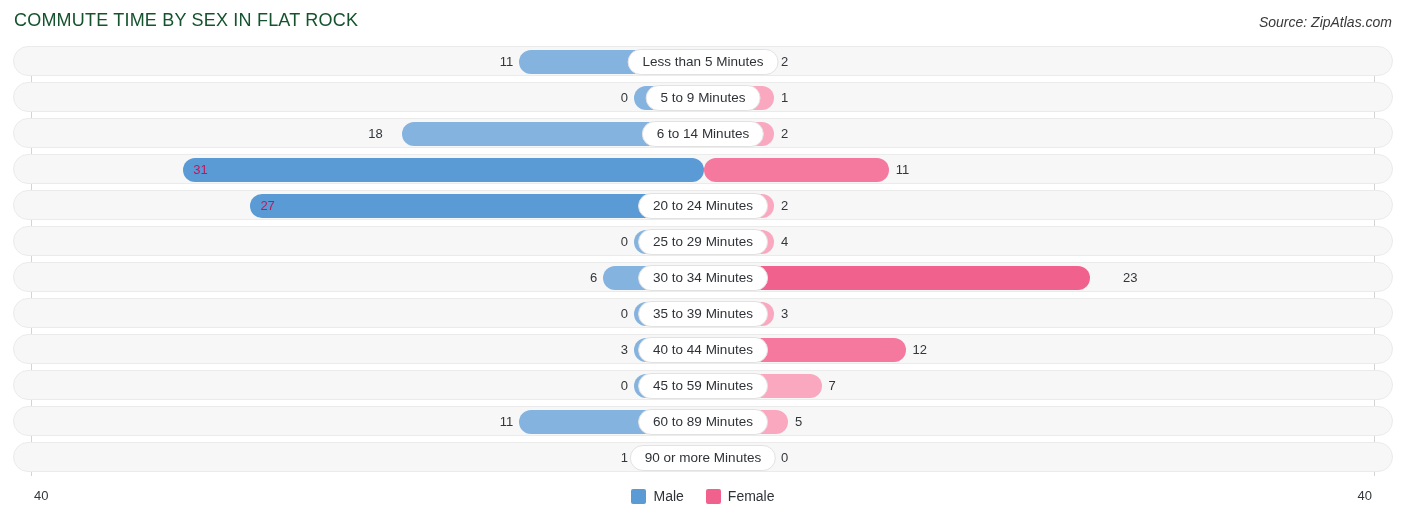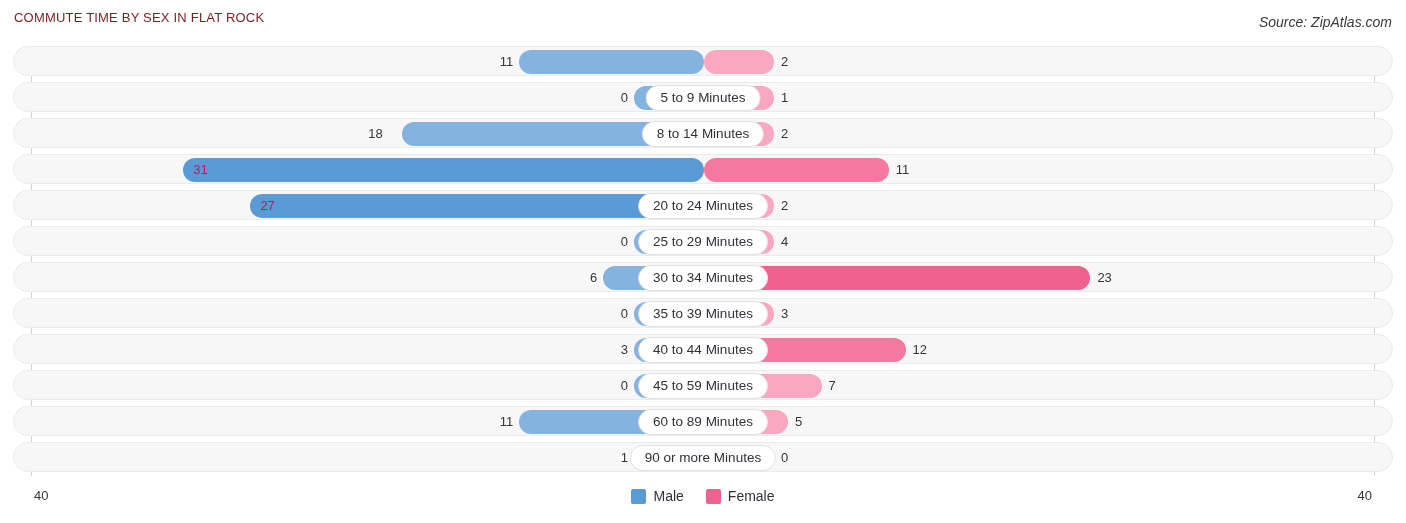--- a/index.html
+++ b/index.html
@@ -9,22 +9,22 @@
     background: #ffffff;
     font-family: "Liberation Sans", sans-serif;
     overflow: hidden;
   }
   .page { position: relative; width: 1406px; height: 523px; }
 
   
   .header { position: relative; height: 46px; }
   .title {
     position: absolute; left: 14px; top: 10px;
-    font-size: 13px; font-weight: 400; letter-spacing: .2px;
-    color: #7f1d1d; white-space: nowrap;
+    font-size: 18px; font-weight: 400; letter-spacing: .2px;
+    color: #14532d; white-space: nowrap;
   }
   .source {
     position: absolute; right: 14px; top: 14px;
     font-size: 14px; font-style: italic; color: #3a3a3a; white-space: nowrap;
   }
 
   
   .chart { position: absolute; left: 0; top: 46px; width: 1406px; height: 436px; }
 
   .axis-line {
@@ -109,38 +109,39 @@
   <div class="chart">
     <div class="axis-line axis-left"></div>
     <div class="axis-line axis-right"></div>
     <div class="rows" id="rows">
         <div class="row">
           <div class="track">
             <div class="bar bar-male" style="left: 505.2px; width: 184.8px;"></div>
             <div class="bar bar-female " style="left: 690px; width: 70px;"></div>
             <div class="val val-male" style="left: 459.2px; width: 40px;">11</div>
             <div class="val val-female" style="left: 767px; width: 40px;">2</div>
+            <div class="pill">Less than 5 Minutes</div>
           </div>
         </div>
         <div class="row">
           <div class="track">
             <div class="bar bar-male" style="left: 620px; width: 70px;"></div>
             <div class="bar bar-female " style="left: 690px; width: 70px;"></div>
             <div class="val val-male" style="left: 574px; width: 40px;">0</div>
             <div class="val val-female" style="left: 767px; width: 40px;">1</div>
             <div class="pill">5 to 9 Minutes</div>
           </div>
         </div>
         <div class="row">
           <div class="track">
             <div class="bar bar-male" style="left: 387.6px; width: 302.4px;"></div>
             <div class="bar bar-female " style="left: 690px; width: 70px;"></div>
             <div class="val val-male" style="left: 341.6px; width: 40px; text-align: center;">18</div>
             <div class="val val-female" style="left: 767px; width: 40px;">2</div>
-            <div class="pill">8 to 14 Minutes</div>
+            <div class="pill">6 to 14 Minutes</div>
           </div>
         </div>
         <div class="row">
           <div class="track">
             <div class="bar bar-male hi" style="left: 169.2px; width: 520.8px;"></div>
             <div class="bar bar-female mid" style="left: 690px; width: 184.8px;"></div>
             <div class="val val-male inside" style="left: 179.2px; text-align: left; width: 40px;">31</div>
             <div class="val val-female" style="left: 881.8px; width: 40px;">11</div>
           </div>
         </div>
@@ -160,21 +161,21 @@
             <div class="val val-male" style="left: 574px; width: 40px;">0</div>
             <div class="val val-female" style="left: 767px; width: 40px;">4</div>
             <div class="pill">25 to 29 Minutes</div>
           </div>
         </div>
         <div class="row">
           <div class="track">
             <div class="bar bar-male" style="left: 589.2px; width: 100.8px;"></div>
             <div class="bar bar-female hi" style="left: 690px; width: 386.4px;"></div>
             <div class="val val-male" style="left: 543.2px; width: 40px;">6</div>
-            <div class="val val-female" style="left: 1083.4px; width: 40px;">23</div>
+            <div class="val val-female" style="left: 1083.4px; width: 40px; text-align: right;">23</div>
             <div class="pill">30 to 34 Minutes</div>
           </div>
         </div>
         <div class="row">
           <div class="track">
             <div class="bar bar-male" style="left: 620px; width: 70px;"></div>
             <div class="bar bar-female " style="left: 690px; width: 70px;"></div>
             <div class="val val-male" style="left: 574px; width: 40px;">0</div>
             <div class="val val-female" style="left: 767px; width: 40px;">3</div>
             <div class="pill">35 to 39 Minutes</div>

